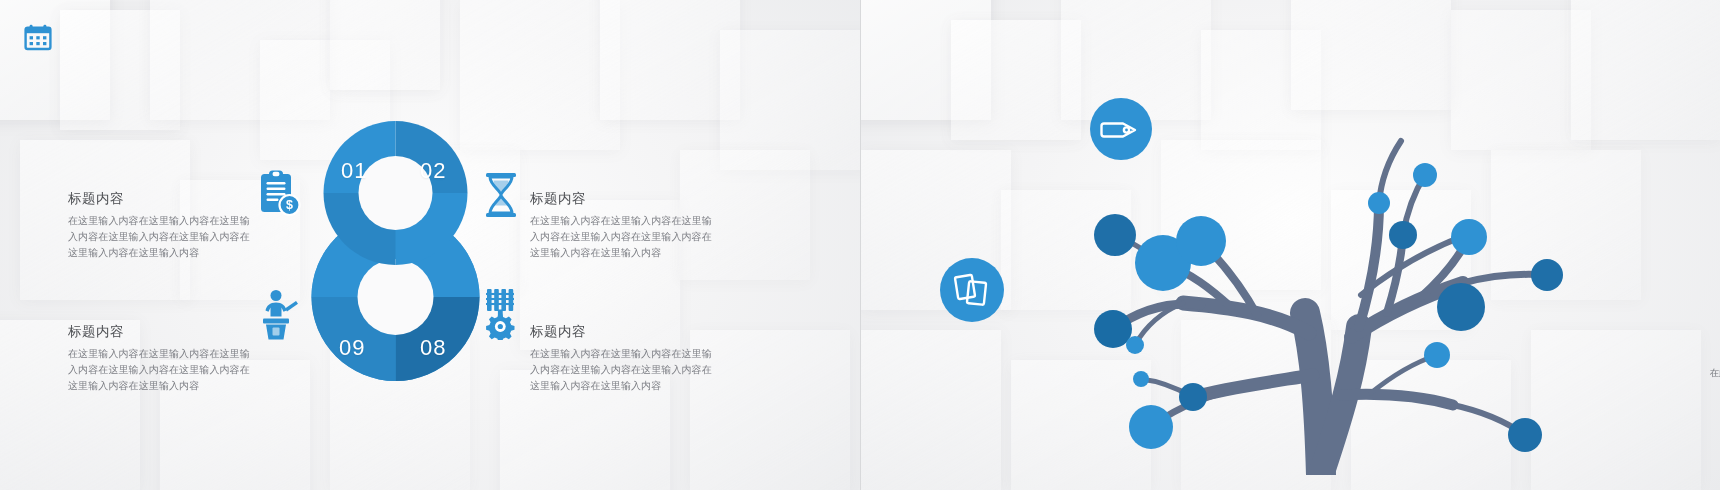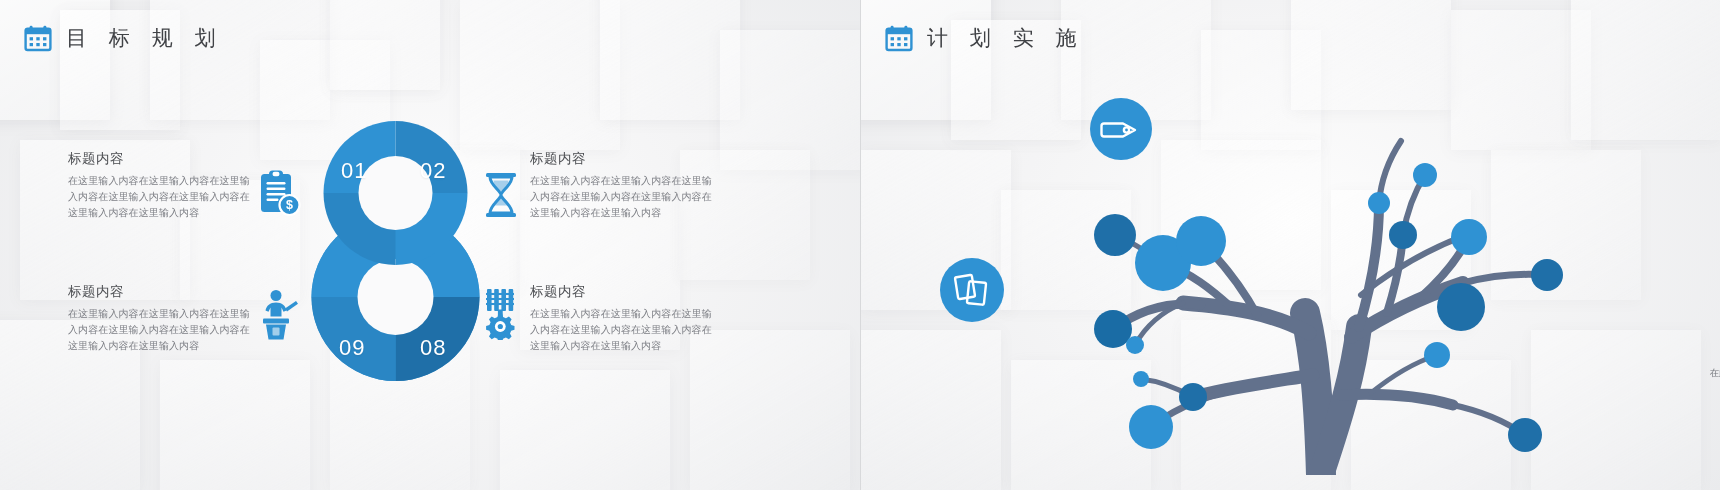--- a/index.html
+++ b/index.html
@@ -33,21 +33,21 @@
   .hdr { position:absolute; display:flex; align-items:center; gap:14px; z-index:6; }
   .cal-ico { width:28px; height:27px; flex:none; }
   .hdr-title {
     font-size:21px; color:#404246; letter-spacing:8px; font-weight:500;
     white-space:nowrap;
   }
 
   
   .tb { position:absolute; width:186px; z-index:5; }
   .tb .tb-h {
-    font-size:13.5px; color:#4a4c50; margin-bottom:5px; letter-spacing:.5px;
+    font-size:13.5px; color:#4a4c50; margin-bottom:5px; letter-spacing:.5px;margin-top:40px;
   }
   .tb .tb-p {
     font-size:10px; line-height:1.62; color:#7c7e84; letter-spacing:.1px;
   }
   .tb.ta-l .tb-h, .tb.ta-l .tb-p { text-align:left; }
   .tb.ta-r .tb-h, .tb.ta-r .tb-p { text-align:left; }
 
   
   .ic { position:absolute; z-index:5; }
 
@@ -107,21 +107,20 @@
         <rect x="19.4" y="0.8" width="3" height="5" rx="1.4" fill="#2f92d3"></rect>
         <g fill="#2f92d3">
           <rect x="5.6" y="12.2" width="3.4" height="3.2"></rect>
           <rect x="12.3" y="12.2" width="3.4" height="3.2"></rect>
           <rect x="19" y="12.2" width="3.4" height="3.2"></rect>
           <rect x="5.6" y="18" width="3.4" height="3.2"></rect>
           <rect x="12.3" y="18" width="3.4" height="3.2"></rect>
           <rect x="19" y="18" width="3.4" height="3.2"></rect>
         </g>
       </svg>
-      <div class="hdr-title">目 标 规 划</div>
     </div>
 
     <div class="tb ta-l" style="left:68px; top:150px;">
       <div class="tb-h">标题内容</div>
       <div class="tb-p">在这里输入内容在这里输入内容在这里输入内容在这里输入内容在这里输入内容在这里输入内容在这里输入内容</div>
     </div>
 
     <div class="tb ta-l" style="left:68px; top:283px;">
       <div class="tb-h">标题内容</div>
       <div class="tb-p">在这里输入内容在这里输入内容在这里输入内容在这里输入内容在这里输入内容在这里输入内容在这里输入内容</div>
@@ -251,37 +250,20 @@
       <i style="left:300px; top:140px; width:160px; height:150px; opacity:.42;"></i>
       <i style="left:470px; top:190px; width:140px; height:140px; opacity:.48;"></i>
       <i style="left:630px; top:150px; width:150px; height:150px; opacity:.45;"></i>
       <i style="left:-20px; top:330px; width:160px; height:160px; opacity:.55;"></i>
       <i style="left:150px; top:360px; width:140px; height:130px; opacity:.48;"></i>
       <i style="left:320px; top:320px; width:150px; height:170px; opacity:.4;"></i>
       <i style="left:490px; top:360px; width:160px; height:130px; opacity:.48;"></i>
       <i style="left:670px; top:330px; width:170px; height:160px; opacity:.45;"></i>
     </div>
 
-    <div class="hdr" style="left:24px; top:24px;">
-      <svg class="cal-ico" viewBox="0 0 28 27">
-        <rect x="1.6" y="3.6" width="24.8" height="21.4" rx="2" fill="none" stroke="#2f92d3" stroke-width="2.4"></rect>
-        <rect x="1.6" y="3.6" width="24.8" height="5.6" fill="#2f92d3"></rect>
-        <rect x="5.6" y="0.8" width="3" height="5" rx="1.4" fill="#2f92d3"></rect>
-        <rect x="19.4" y="0.8" width="3" height="5" rx="1.4" fill="#2f92d3"></rect>
-        <g fill="#2f92d3">
-          <rect x="5.6" y="12.2" width="3.4" height="3.2"></rect>
-          <rect x="12.3" y="12.2" width="3.4" height="3.2"></rect>
-          <rect x="19" y="12.2" width="3.4" height="3.2"></rect>
-          <rect x="5.6" y="18" width="3.4" height="3.2"></rect>
-          <rect x="12.3" y="18" width="3.4" height="3.2"></rect>
-          <rect x="19" y="18" width="3.4" height="3.2"></rect>
-        </g>
-      </svg>
-      <div class="hdr-title">计 划 实 施</div>
-    </div>
 
     <div class="tree" style="left:40px; top:75px;">
       <svg width="790" height="400" viewBox="0 0 790 400">
         <g stroke="#62718c" fill="none" stroke-linecap="round">
 
           <path d="M420 400 C 418 330 414 280 404 238" stroke-width="30"></path>
           <path d="M420 400 C 440 340 452 300 458 252" stroke-width="26"></path>
 
           <path d="M408 258 C 372 238 330 232 282 228" stroke-width="15"></path>
           <path d="M300 230 C 268 226 240 234 212 254" stroke-width="9"></path>

